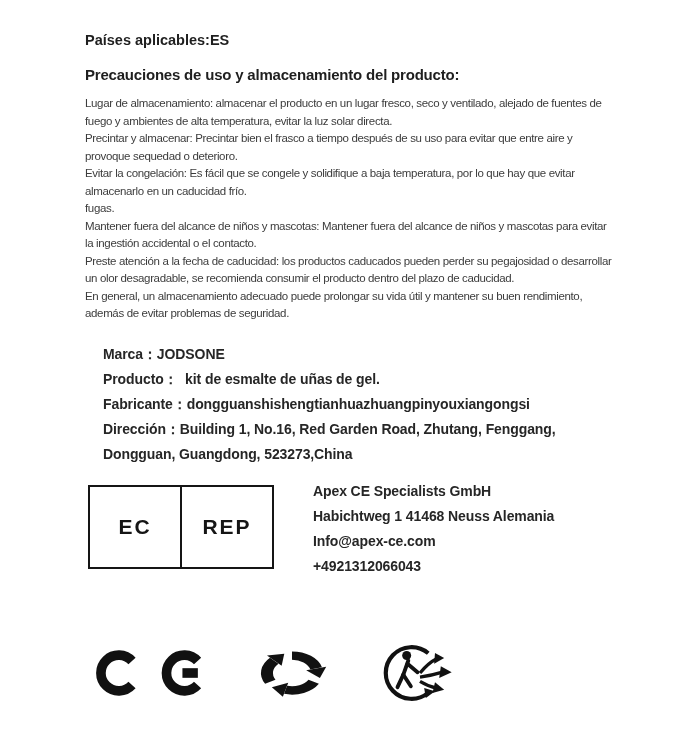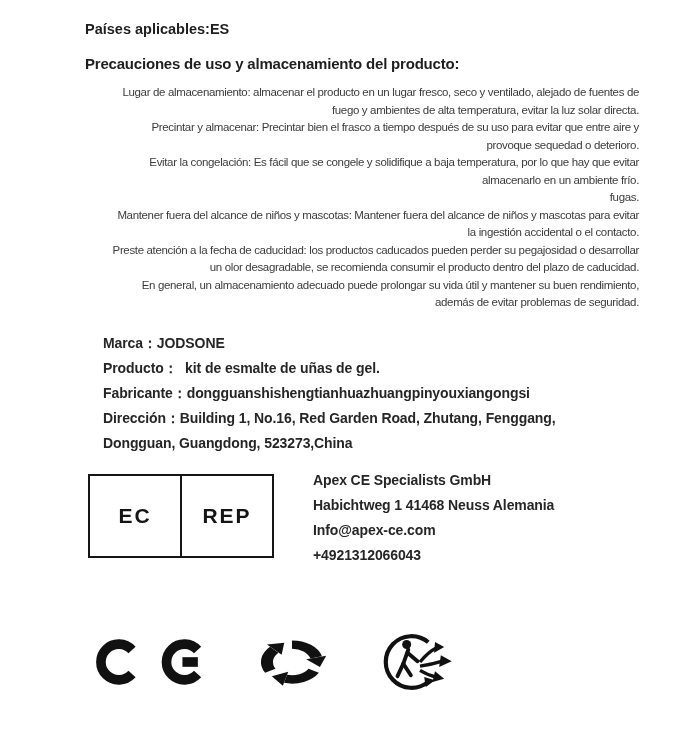--- a/index.html
+++ b/index.html
@@ -5,39 +5,39 @@
   * { margin: 0; padding: 0; box-sizing: border-box; }
   html, body { background: #ffffff; }
   .page {
     position: relative;
     width: 679px;
     height: 741px;
     background: #ffffff;
     font-family: "Liberation Sans", "DejaVu Sans", sans-serif;
     color: #3c3c3c;
     overflow: hidden;
-    padding: 21px 40px 0 85px;
+    padding: 32px 40px 0 85px;
   }
   .countries-line {
     font-size: 14.5px;
     font-weight: 700;
     color: #1f1f1f;
     line-height: 16px;
     white-space: pre;
   }
   .precautions-title {
     margin-top: 18px;
     font-size: 15px;
     font-weight: 700;
     color: #1f1f1f;
     line-height: 18px;
     white-space: pre;
     letter-spacing: -0.2px;
   }
-  .precautions-text { margin-top: 11px; text-align: right; }
+  .precautions-text { margin-top: 11px; }
   .body-line {
     font-size: 11.5px;
     line-height: 17.5px;
     letter-spacing: -0.35px;
     color: #3c3c3c;
     white-space: pre;
   }
   .product-info { margin-top: 19px; }
   .product-line {
     font-size: 14px;
@@ -98,21 +98,21 @@
   <div class="countries-line">Países aplicables:ES</div>
 
   <div class="precautions-title">Precauciones de uso y almacenamiento del producto:</div>
 
   <div class="precautions-text">
     <div class="body-line">Lugar de almacenamiento: almacenar el producto en un lugar fresco, seco y ventilado, alejado de fuentes de</div>
     <div class="body-line">fuego y ambientes de alta temperatura, evitar la luz solar directa.</div>
     <div class="body-line">Precintar y almacenar: Precintar bien el frasco a tiempo después de su uso para evitar que entre aire y</div>
     <div class="body-line">provoque sequedad o deterioro.</div>
     <div class="body-line">Evitar la congelación: Es fácil que se congele y solidifique a baja temperatura, por lo que hay que evitar</div>
-    <div class="body-line">almacenarlo en un ambiente frío.</div>
+    <div class="body-line">almacenarlo en un caducidad frío.</div>
     <div class="body-line">fugas.</div>
     <div class="body-line">Mantener fuera del alcance de niños y mascotas: Mantener fuera del alcance de niños y mascotas para evitar</div>
     <div class="body-line">la ingestión accidental o el contacto.</div>
     <div class="body-line">Preste atención a la fecha de caducidad: los productos caducados pueden perder su pegajosidad o desarrollar</div>
     <div class="body-line">un olor desagradable, se recomienda consumir el producto dentro del plazo de caducidad.</div>
     <div class="body-line">En general, un almacenamiento adecuado puede prolongar su vida útil y mantener su buen rendimiento,</div>
     <div class="body-line">además de evitar problemas de seguridad.</div>
   </div>
 
   <div class="product-info">

